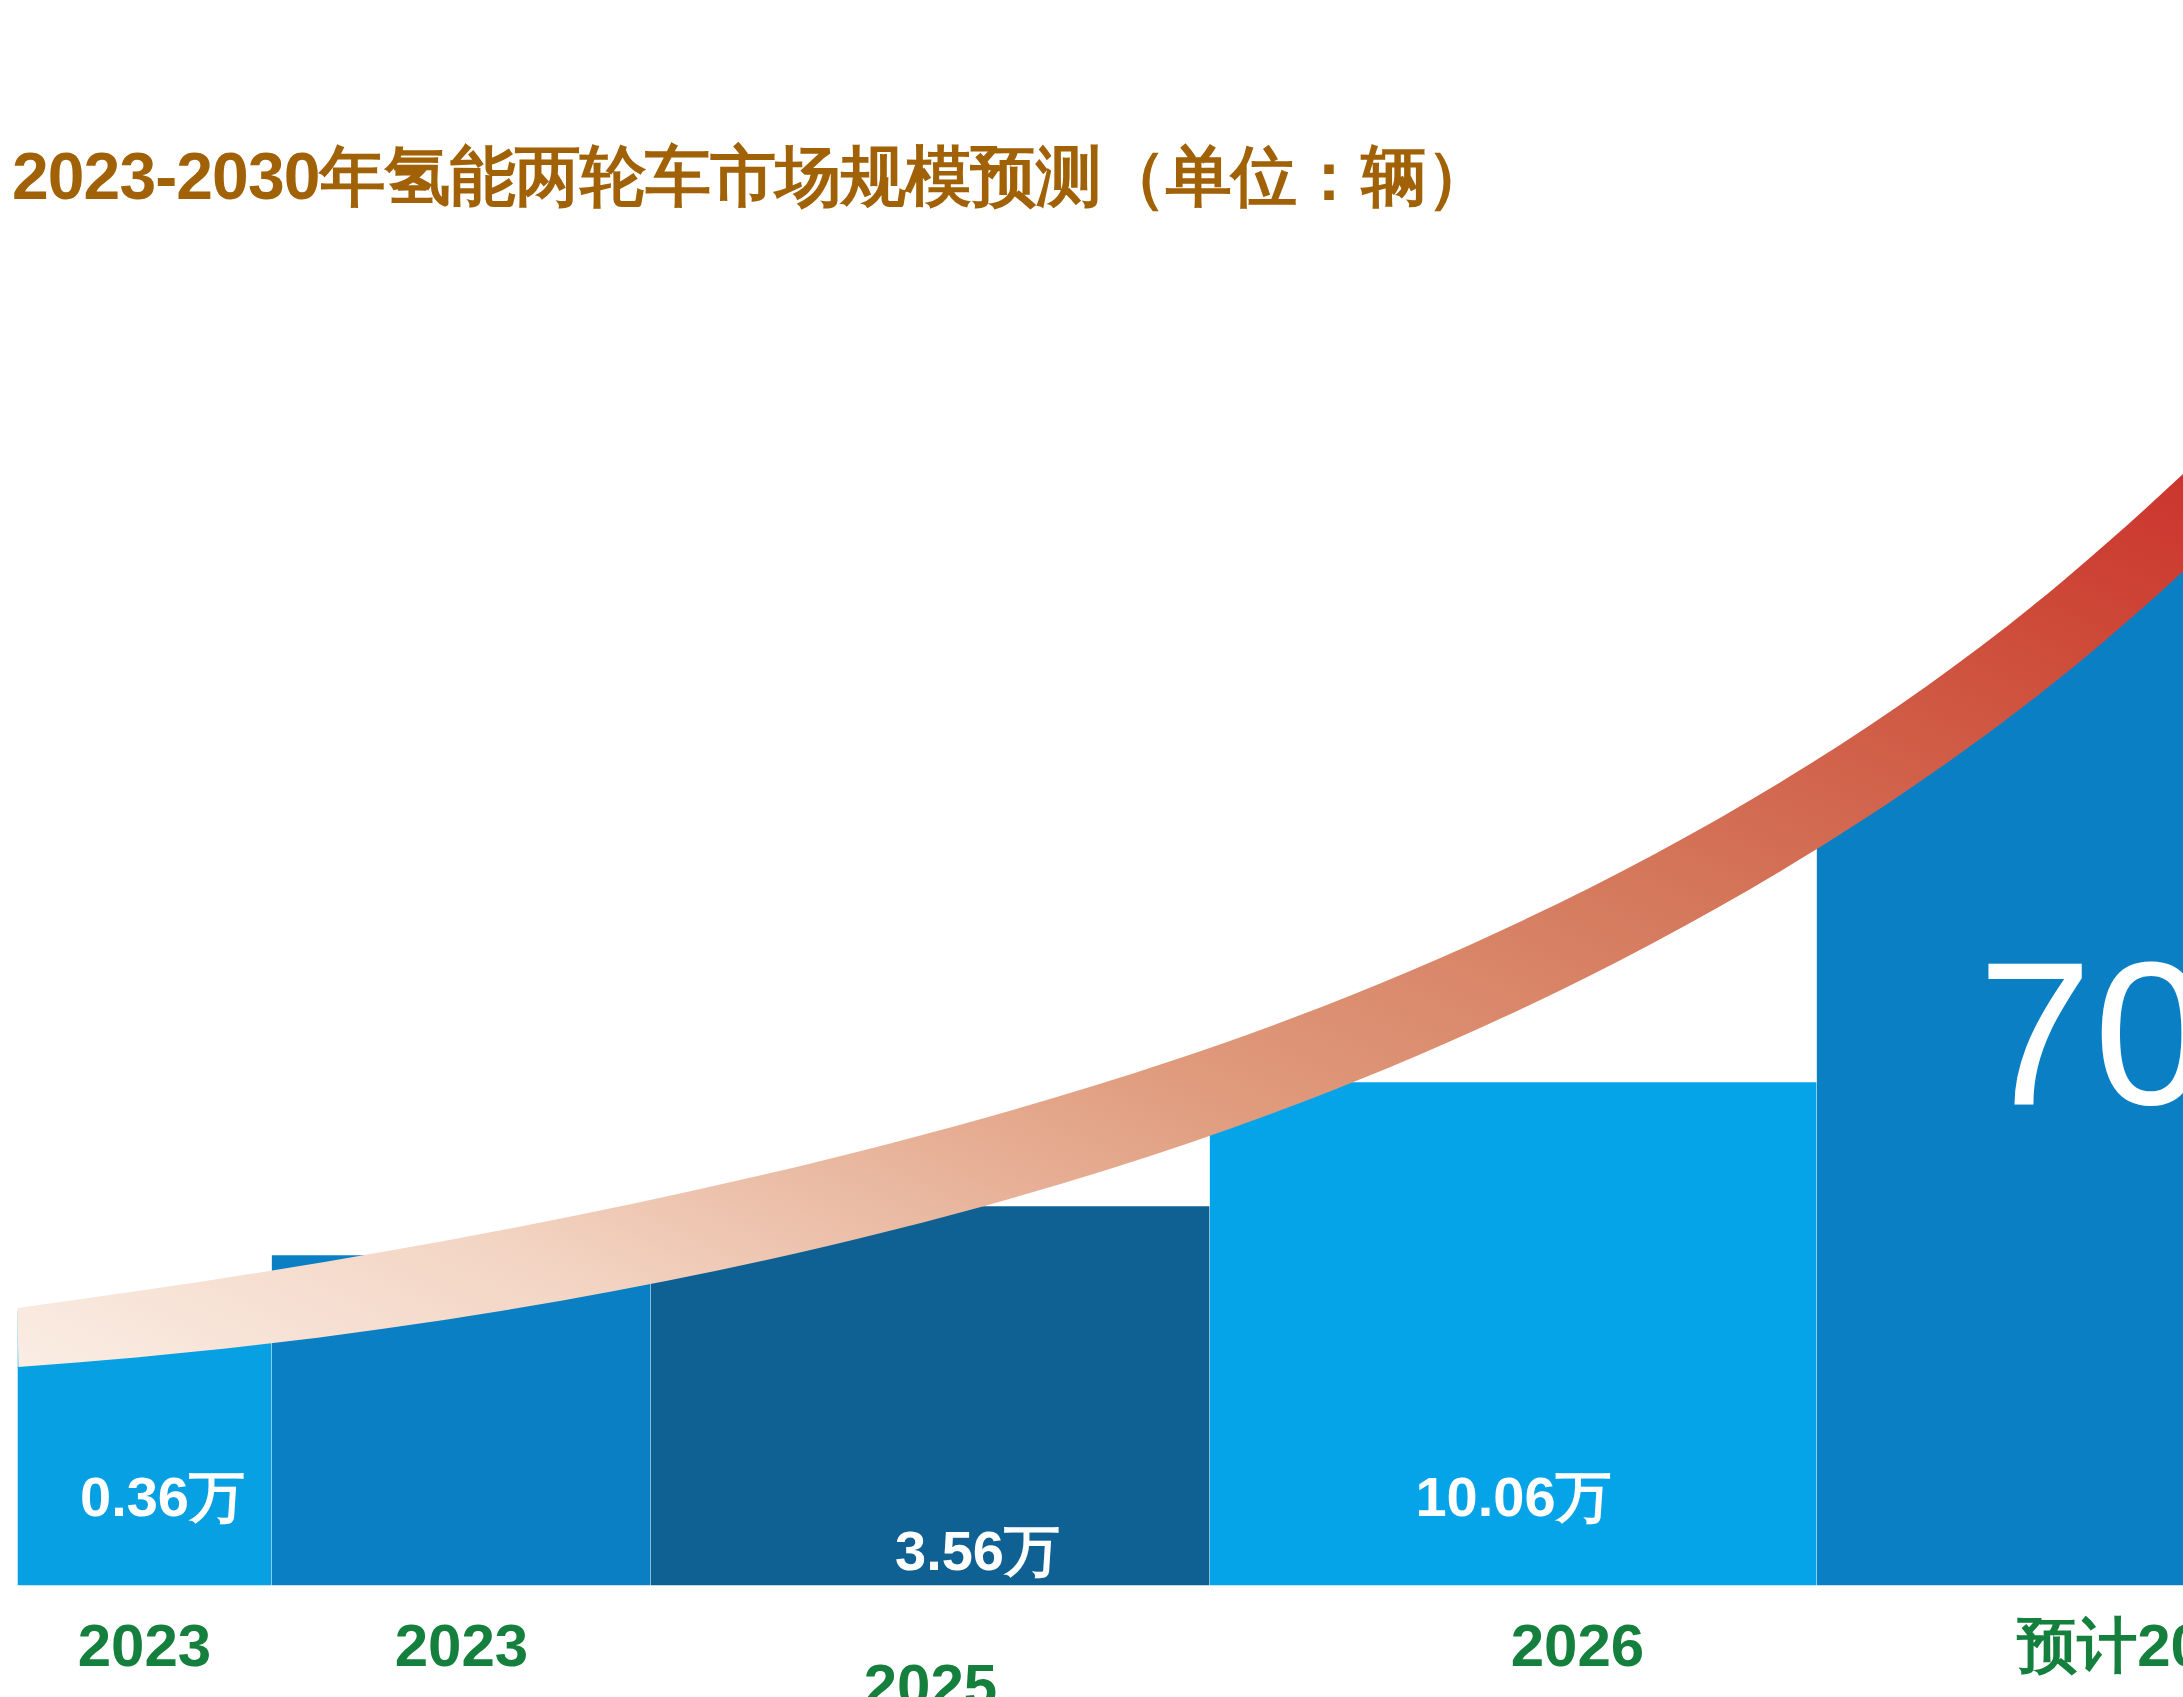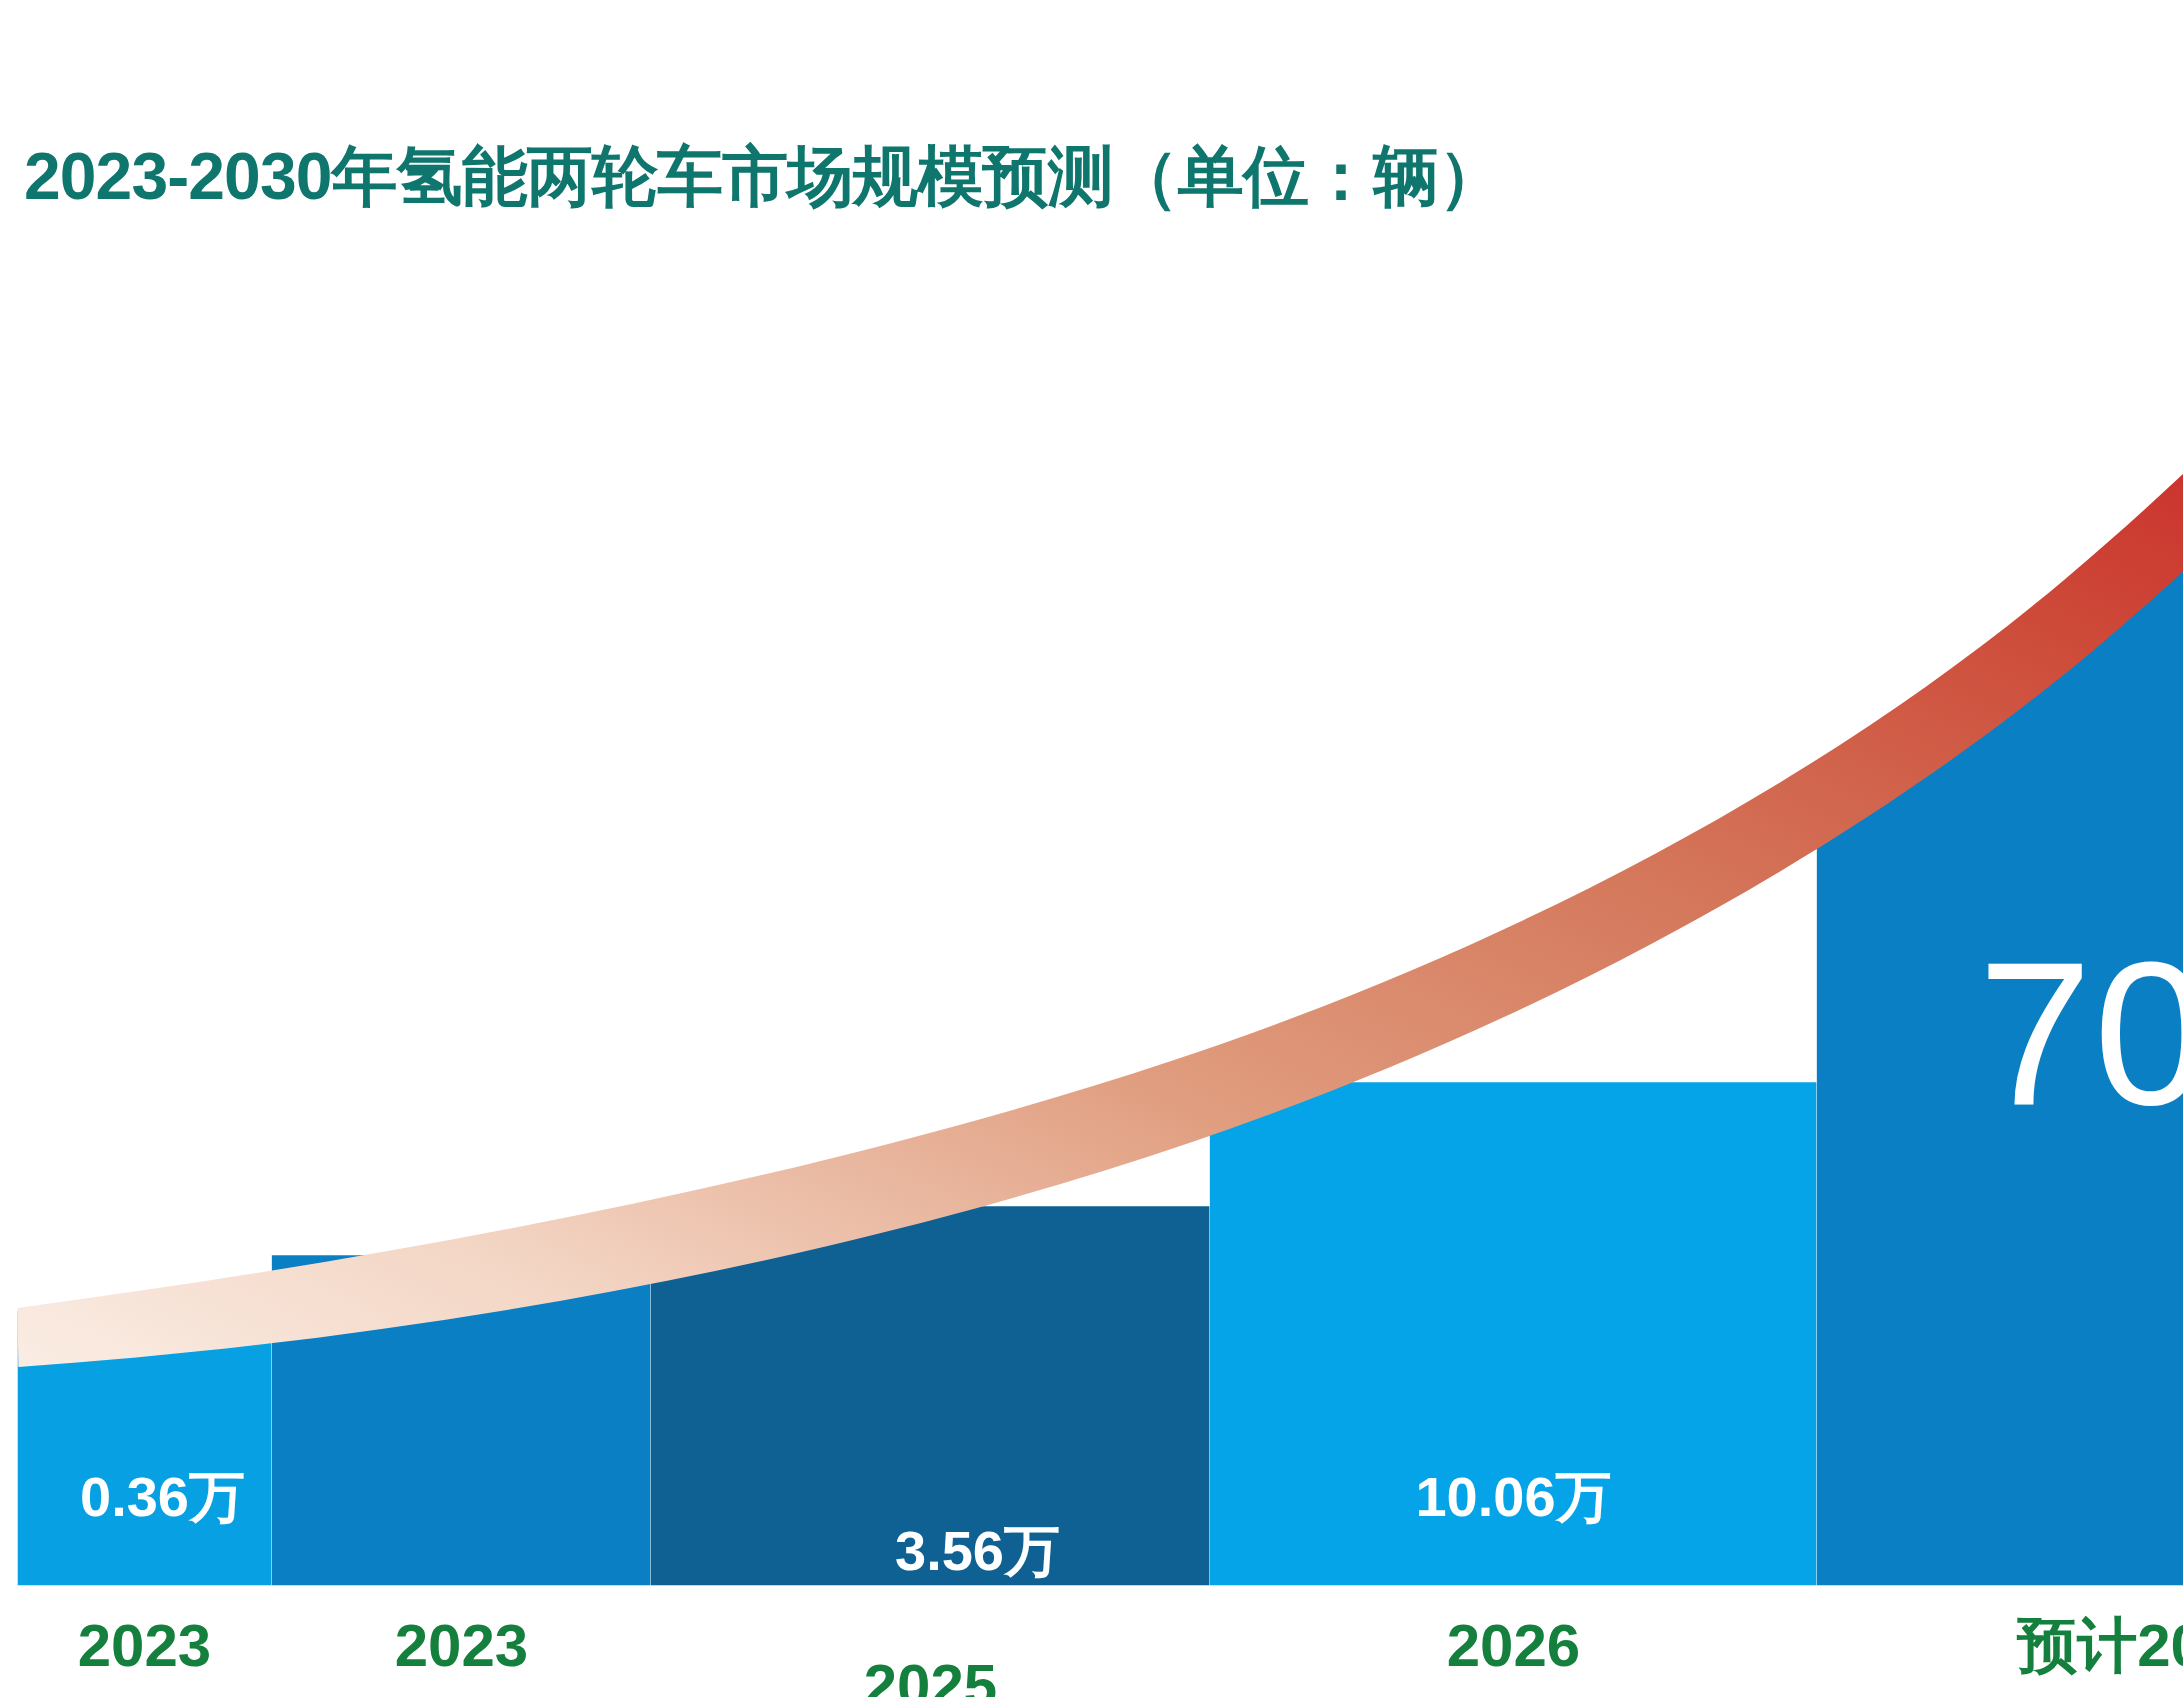--- a/index.html
+++ b/index.html
@@ -1,23 +1,23 @@
 <!DOCTYPE html>
 <html style="font-size:7px"><head>
 <meta charset="utf-8">
 <style>
   html,body{margin:0;padding:0;background:#ffffff;}
   body{width:2669px;height:1698px;overflow:hidden;font-family:"Liberation Sans","DejaVu Sans",sans-serif;}
   #stage{position:relative;width:2669px;height:1698px;background:#ffffff;}
 
   
   #chart-title{
-    position:absolute; left:24px; top:139px;
+    position:absolute; left:12px; top:139px;
     font-size:66px; font-weight:700; letter-spacing:-0.9px;
-    color:#0f766e; white-space:nowrap; line-height:1.15;
+    color:#a16207; white-space:nowrap; line-height:1.15;
   }
 
   
   #chart-svg{position:absolute;left:0;top:0;width:2669px;height:1698px;}
 
   
   .bar-value{
     position:absolute; color:#ffffff; font-weight:700;
     font-size:56px; line-height:1; white-space:nowrap;
     text-align:center;
@@ -130,17 +130,17 @@
 
   <div class="bar-value" style="left:17.5px; width:290px; top:1469px;">0.36万</div>
   <div class="bar-value" style="left:651px; width:653px; top:1523px;">3.56万</div>
   <div class="bar-value" style="left:1210px; width:607px; top:1469px;">10.06万</div>
 
   <div id="highlight-value">70万</div>
 
   <div class="axis-label" style="left:17.5px; width:254px;">2023</div>
   <div class="axis-label" style="left:272px; width:379px;">2023</div>
   <div class="axis-label" style="left:651px; width:559px;margin-top:40px;">2025</div>
-  <div class="axis-label" style="left:1210px; width:607px;">2026</div>
+  <div class="axis-label" style="left:1274px; width:607px;">2026</div>
   <div class="axis-label" style="left:1816px; width:836px;">预计2030年增长</div>
 
 </div>
 
 
 </body></html>

